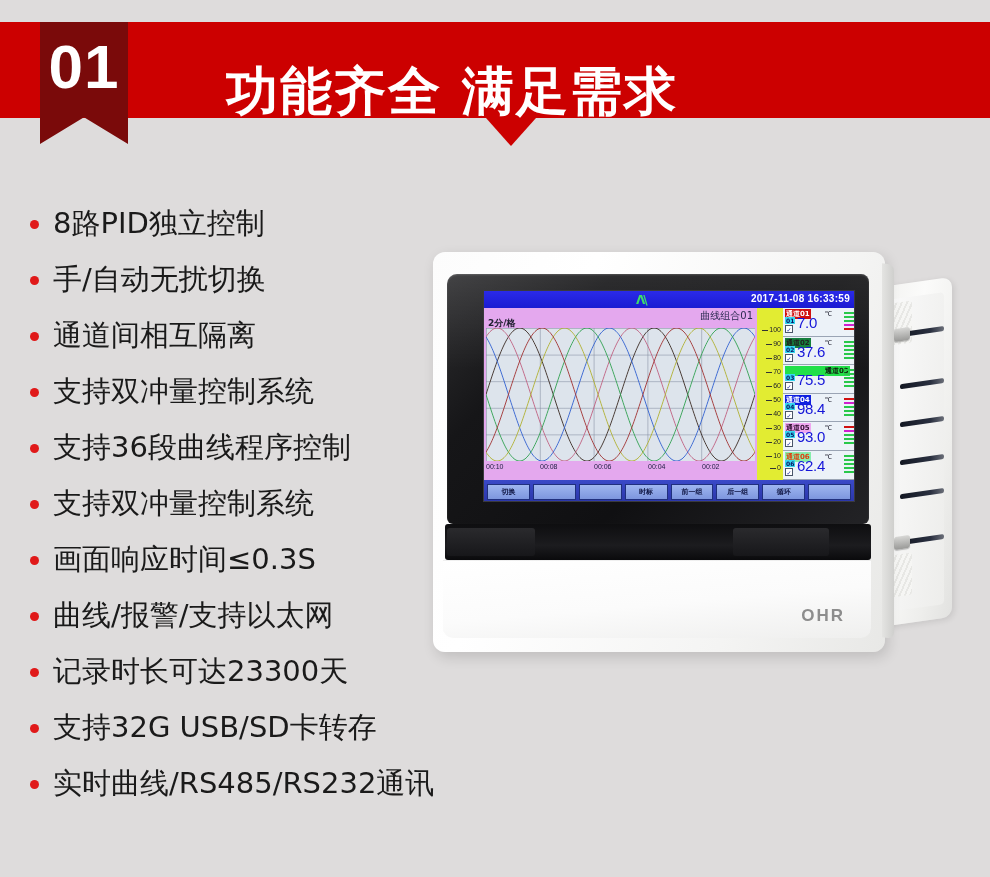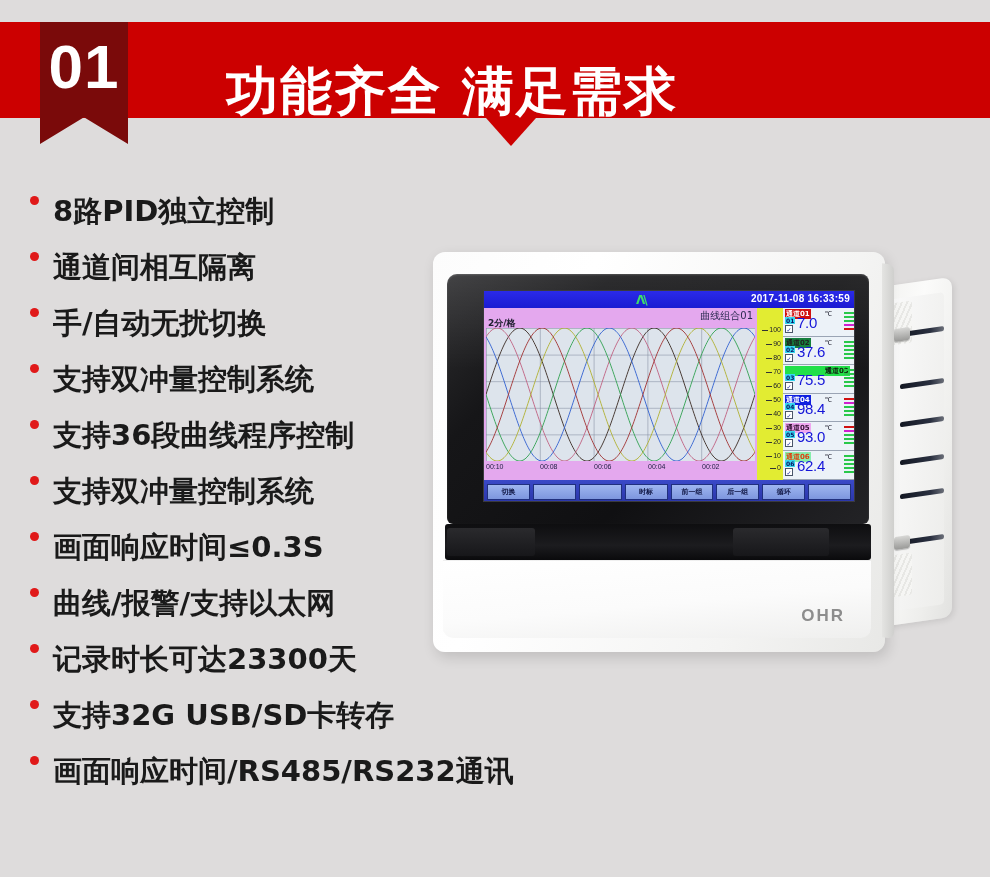--- a/index.html
+++ b/index.html
@@ -43,23 +43,22 @@
     line-height: 70px;
     font-family: "DejaVu Sans", sans-serif;
     white-space: nowrap;
   }
 
   
   .features {
     position: absolute; left: 30px; top: 196px; width: 420px;
   }
   .feature-row {
-    display: flex; align-items: flex-start;
+    display: flex; align-items: center;
     height: 56px;
-    font-weight: bold;
   }
   .dot {
     width: 9px; height: 9px; border-radius: 50%;
     background: #e01919; margin-right: 14px; flex: 0 0 9px;
   }
   .feature-text {
     font-size: 29px; color: #1a1a1a; line-height: 1.1;
     font-family: "DejaVu Sans", sans-serif;
     white-space: nowrap;
   }
@@ -286,28 +285,28 @@
     <div class="ribbon-num">01</div>
   </div>
 
   <div class="features">
     <div class="feature-row">
       <span class="dot"></span>
       <span class="feature-text">8路PID独立控制</span>
     </div>
     <div class="feature-row">
       <span class="dot"></span>
+      <span class="feature-text">手/自动无扰切换</span>
+    </div>
+    <div class="feature-row">
+      <span class="dot"></span>
       <span class="feature-text">通道间相互隔离</span>
     </div>
     <div class="feature-row">
       <span class="dot"></span>
-      <span class="feature-text">手/自动无扰切换</span>
-    </div>
-    <div class="feature-row">
-      <span class="dot"></span>
       <span class="feature-text">支持双冲量控制系统</span>
     </div>
     <div class="feature-row">
       <span class="dot"></span>
       <span class="feature-text">支持36段曲线程序控制</span>
     </div>
     <div class="feature-row">
       <span class="dot"></span>
       <span class="feature-text">支持双冲量控制系统</span>
     </div>
@@ -322,21 +321,21 @@
     <div class="feature-row">
       <span class="dot"></span>
       <span class="feature-text">记录时长可达23300天</span>
     </div>
     <div class="feature-row">
       <span class="dot"></span>
       <span class="feature-text">支持32G USB/SD卡转存</span>
     </div>
     <div class="feature-row">
       <span class="dot"></span>
-      <span class="feature-text">画面响应时间/RS485/RS232通讯</span>
+      <span class="feature-text">实时曲线/RS485/RS232通讯</span>
     </div>
   </div>
 
   <div class="device-wrap">
 
     <div class="bracket">
       <div class="bracket-inner">
         <div class="vent" style="top:4px;"></div>
         <div class="vent" style="top:256px;"></div>
         <div class="slot" style="top:34px;"></div>

